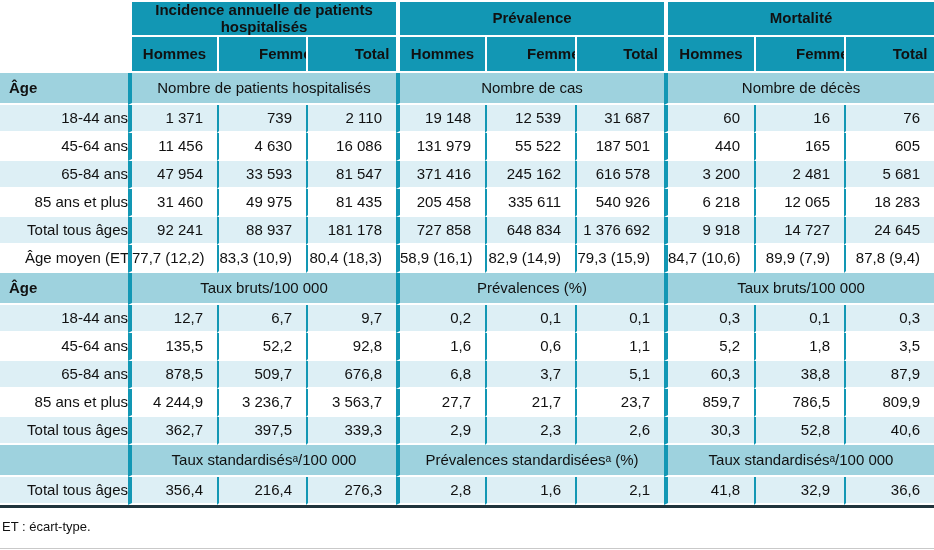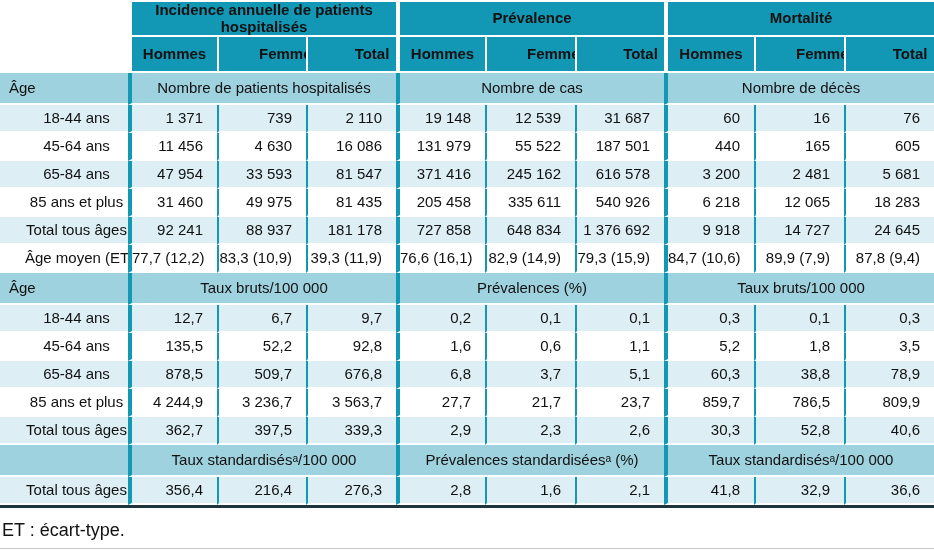--- a/index.html
+++ b/index.html
@@ -24,36 +24,36 @@
     box-sizing:border-box;vertical-align:middle;
     border-bottom:2px solid #ffffff;
     font-size:15px;line-height:1.1;
     overflow:hidden;white-space:nowrap;
   }
   
   tr.h1 th{height:24px;background:var(--teal);font-weight:bold;text-align:center;white-space:normal;padding:0 10px;}
   tr.h2 th{height:36px;background:var(--teal);font-weight:bold;text-align:center;}
   td.corner{background:#ffffff;border-bottom:2px solid #ffffff;}
   
-  td.bandlabel{height:28px;background:var(--band);font-weight:normal;text-align:left;padding-left:9px;}
+  td.bandlabel{height:28px;background:var(--band);font-weight:bold;text-align:left;padding-left:9px;}
   td.band{height:32px;background:var(--band);font-weight:normal;text-align:center;}
   
   tbody tr.light td{background:var(--light);}
   tbody tr.white td{background:#ffffff;}
-  td.rowlabel{height:28px;text-align:center;padding-left:25px;}
+  td.rowlabel{height:28px;text-align:right;padding-left:25px;}
   td.num{height:28px;text-align:right;padding-right:14px;}
   
   .sw3{border-left:4px solid #ffffff;}
   .sw2{border-left:2px solid #ffffff;padding-left:40px;}
   .st3{border-left:4px solid var(--teal);}
   .st2{border-left:2px solid var(--teal);}
   
   .table-bottom-rule{width:934px;height:3px;background:var(--darkline);}
   .footnotes{margin-top:9px;padding-left:2px;}
-  .footnote{font-size:18px;line-height:1.55;color:#111;}
+  .footnote{font-size:13px;line-height:1.55;color:#111;}
   .page-bottom-rule{position:absolute;left:0;bottom:1px;width:934px;height:1px;background:#c9c9c9;}
 </style>
 </head>
 <body>
 
 <table>
   <colgroup>
     <col style="width:128px">
     <col style="width:89px">
       <col style="width:89px">
@@ -148,22 +148,22 @@
         <td class="num st2">648 834</td>
         <td class="num st2">1 376 692</td>
         <td class="num st3">9 918</td>
         <td class="num st2">14 727</td>
         <td class="num st2">24 645</td>
       </tr>
       <tr class="white">
         <td class="rowlabel">Âge moyen (ET)</td>
         <td class="num st3">77,7 (12,2)</td>
         <td class="num st2">83,3 (10,9)</td>
-        <td class="num st2">39,3 (11,9)</td>
-        <td class="num st3">76,6 (16,1)</td>
+        <td class="num st2">80,4 (18,3)</td>
+        <td class="num st3">58,9 (16,1)</td>
         <td class="num st2">82,9 (14,9)</td>
         <td class="num st2">79,3 (15,9)</td>
         <td class="num st3">84,7 (10,6)</td>
         <td class="num st2">89,9 (7,9)</td>
         <td class="num st2">87,8 (9,4)</td>
       </tr>
       <tr class="bandrow">
         <td class="bandlabel">Âge</td>
         <td class="band st3" colspan="3">Taux bruts/100 000</td>
         <td class="band st3" colspan="3">Prévalences (%)</td>
@@ -196,21 +196,21 @@
       <tr class="light">
         <td class="rowlabel">65-84 ans</td>
         <td class="num st3">878,5</td>
         <td class="num st2">509,7</td>
         <td class="num st2">676,8</td>
         <td class="num st3">6,8</td>
         <td class="num st2">3,7</td>
         <td class="num st2">5,1</td>
         <td class="num st3">60,3</td>
         <td class="num st2">38,8</td>
-        <td class="num st2">78,9</td>
+        <td class="num st2">87,9</td>
       </tr>
       <tr class="white">
         <td class="rowlabel">85 ans et plus</td>
         <td class="num st3">4 244,9</td>
         <td class="num st2">3 236,7</td>
         <td class="num st2">3 563,7</td>
         <td class="num st3">27,7</td>
         <td class="num st2">21,7</td>
         <td class="num st2">23,7</td>
         <td class="num st3">859,7</td>

